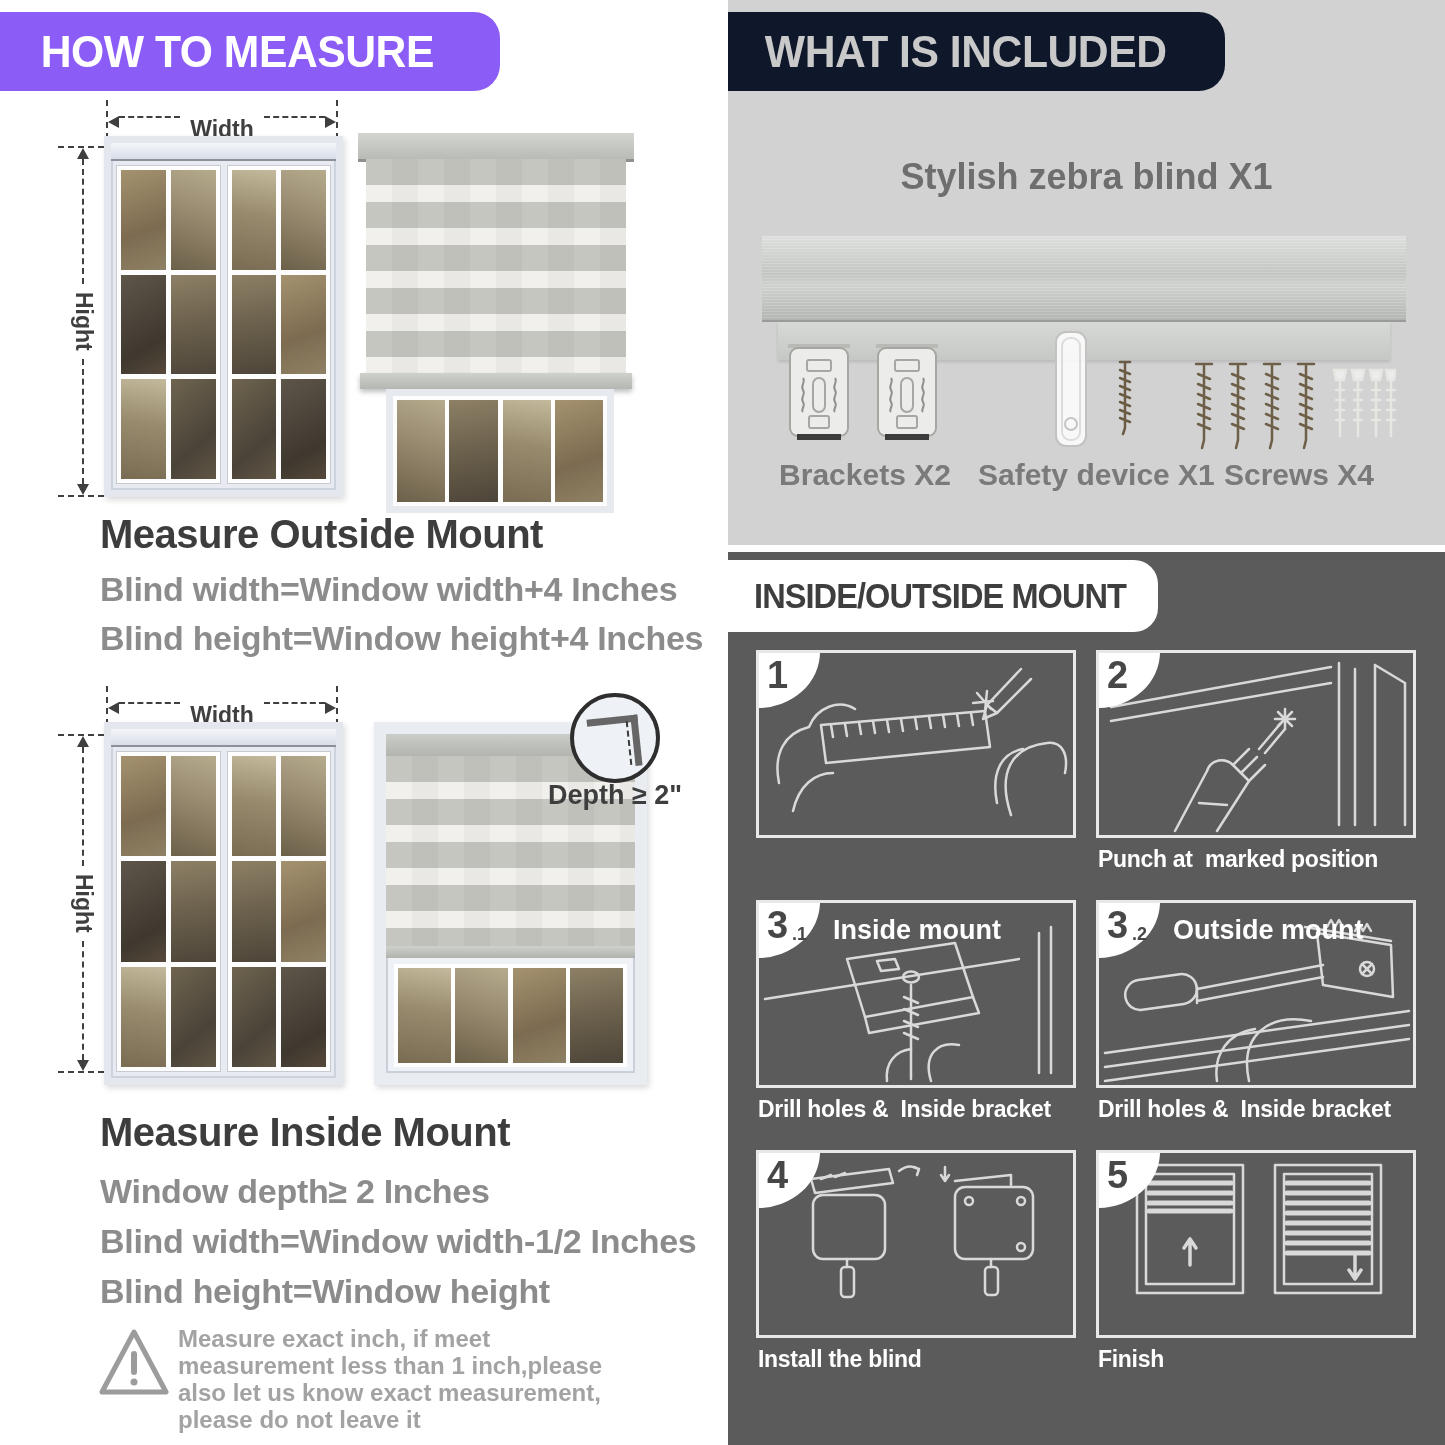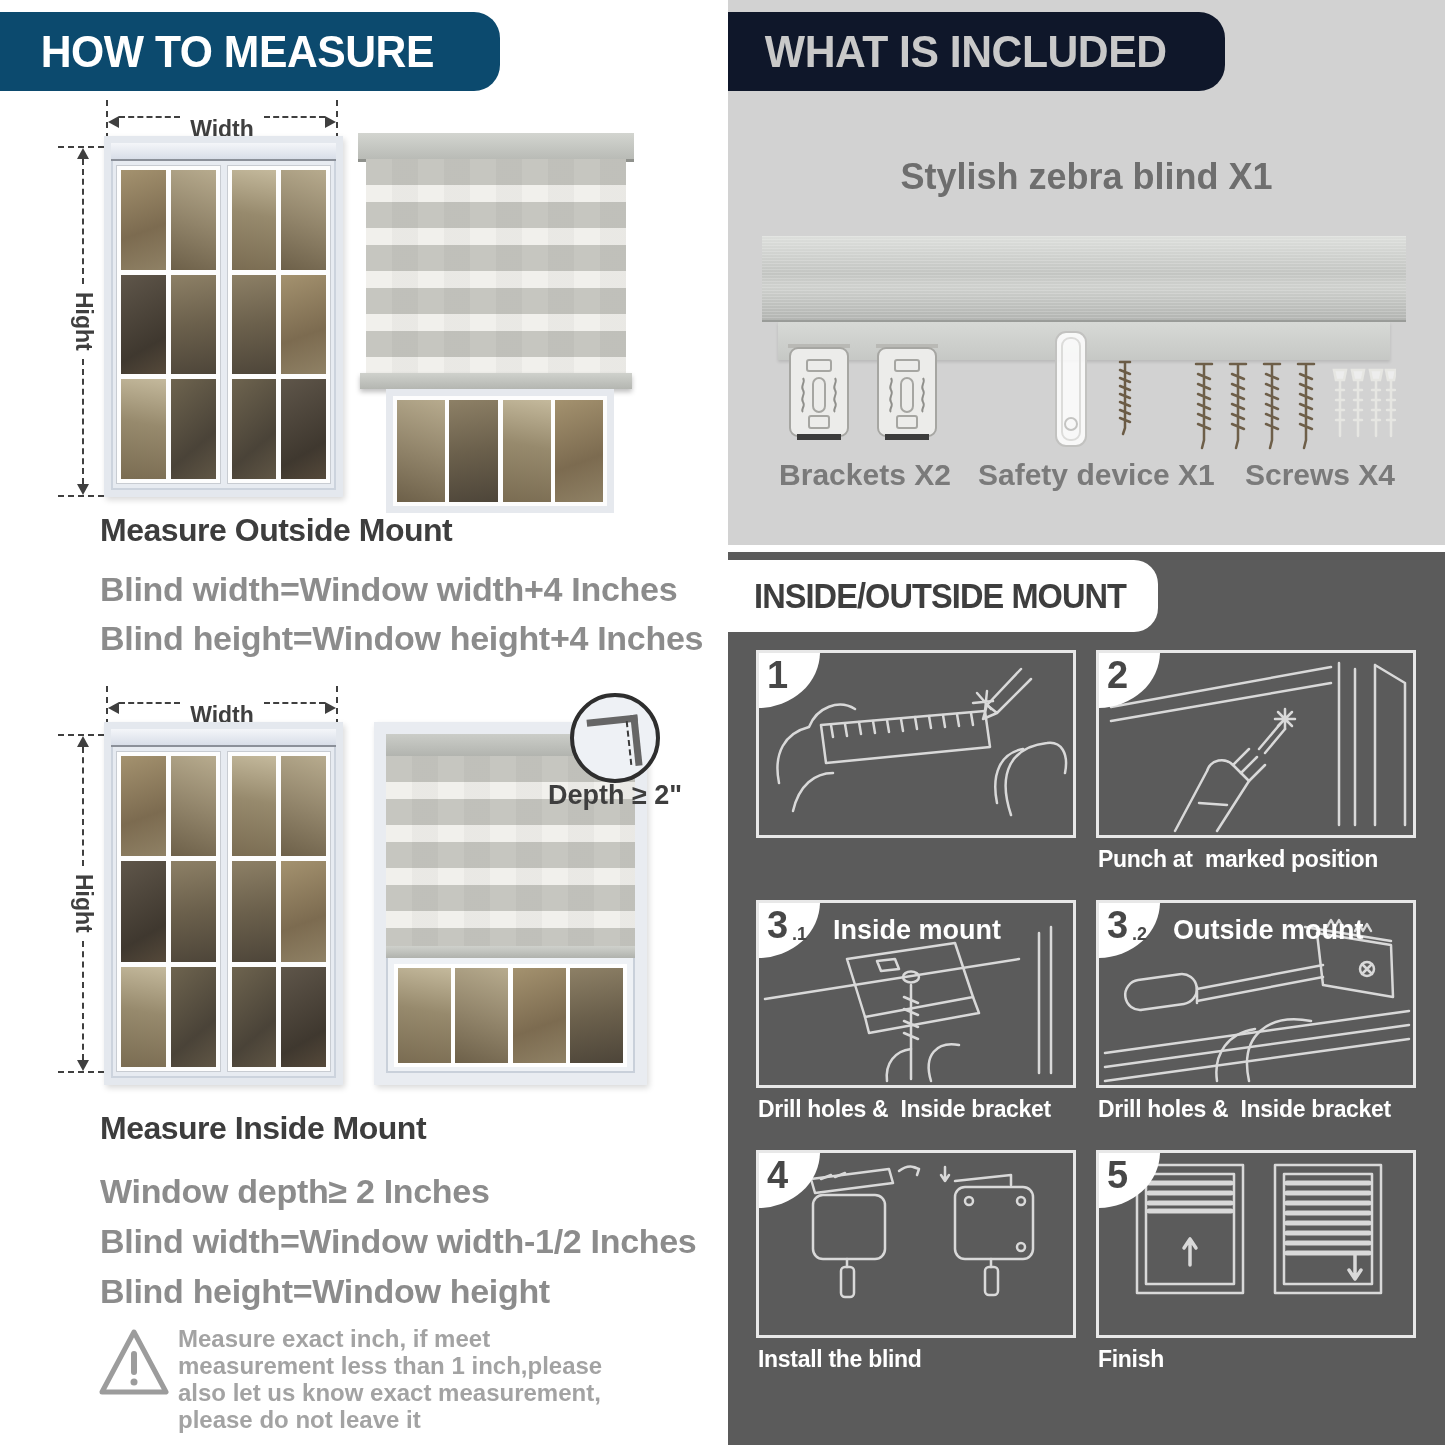--- a/index.html
+++ b/index.html
@@ -1,26 +1,26 @@
 <!DOCTYPE html>
 <html><head>
 <meta charset="utf-8">
 <style>
   html,body{margin:0;padding:0;background:#fff;}
   .page{position:relative;width:1445px;height:1445px;background:#ffffff;overflow:hidden;
         font-family:"Liberation Sans",sans-serif;}
   
   .abs{position:absolute;}
   
-  .header-bar{left:0;top:12px;width:500px;height:79px;background:#0c4a6e;
+  .header-bar{left:0;top:12px;width:500px;height:79px;background:#8b5cf6;
               border-radius:0 26px 26px 0;}
   .header-bar span{display:inline-block;padding-left:42px;line-height:79px;font-size:44px;
               font-weight:bold;color:#ffffff;letter-spacing:-.5px;transform:scaleX(.97);
               transform-origin:left center;white-space:nowrap;}
-  .h-dark{color:#3d3d3d;font-weight:bold;font-size:32px;letter-spacing:-.5px;white-space:nowrap;}
+  .h-dark{color:#3d3d3d;font-weight:bold;font-size:40px;letter-spacing:-.5px;white-space:nowrap;}
   .h-gray{color:#8c8c8c;font-weight:bold;font-size:34px;letter-spacing:-.3px;white-space:nowrap;}
   
   .win{background:#e7ebf1;border:7px solid #e4e8ee;box-shadow:inset 0 0 0 2px #ccd3dd, 2px 3px 6px rgba(0,0,0,.15);}
   .win .lintel{height:16px;background:linear-gradient(#f4f6f9,#d8dee8);margin:0 0 4px 0;border-bottom:2px solid #8b9099;}
   .win .sashes{display:flex;gap:6px;height:calc(100% - 28px);padding:0 5px 6px 5px;}
   .win .sash{flex:1;background:#fdfdfd;padding:5px;display:grid;grid-template-columns:1fr 1fr;
              grid-auto-rows:1fr;gap:5px;box-shadow:inset 0 0 0 1px #c8ccd2;}
   .pane{display:block;}
   .p1{background:linear-gradient(160deg,#a4926f,#7c6b50 60%,#8f8165);}
   .p2{background:linear-gradient(200deg,#b7ab8e,#8f8268 55%,#6d6049);}
@@ -285,21 +285,21 @@
       <g stroke="#e6e6e2" stroke-width="2.5" fill="rgba(255,255,255,.6)" stroke-linecap="round">
         <path d="M148 14 h12 l-2 10 h-8 z M154 24 V80 M150 34 h8 M150 44 h8 M150 54 h8 M150 64 h8"></path>
         <path d="M166 14 h12 l-2 10 h-8 z M172 24 V80 M168 34 h8 M168 44 h8 M168 54 h8 M168 64 h8"></path>
         <path d="M184 14 h12 l-2 10 h-8 z M190 24 V80 M186 34 h8 M186 44 h8 M186 54 h8 M186 64 h8"></path>
         <path d="M200 14 h10 l-2 10 h-6 z M205 24 V80 M201 34 h8 M201 44 h8 M201 54 h8 M201 64 h8"></path>
       </g>
     </svg>
 
     <div class="abs part-lbl" style="left:30px;width:214px;">Brackets X2</div>
     <div class="abs part-lbl" style="left:250px;width:224px;">Safety device X1</div>
-    <div class="abs part-lbl" style="left:499px;width:186px;">Screws X4</div>
+    <div class="abs part-lbl" style="left:478px;width:186px;">Screws X4</div>
   </div>
 
   <div class="abs panel-bottom">
     <div class="mount-box">
       <span>INSIDE/OUTSIDE MOUNT</span>
     </div>
 
     <div class="tile" style="left:28px;top:98px;">
       <div class="badge">
         <span class="n">1</span>

